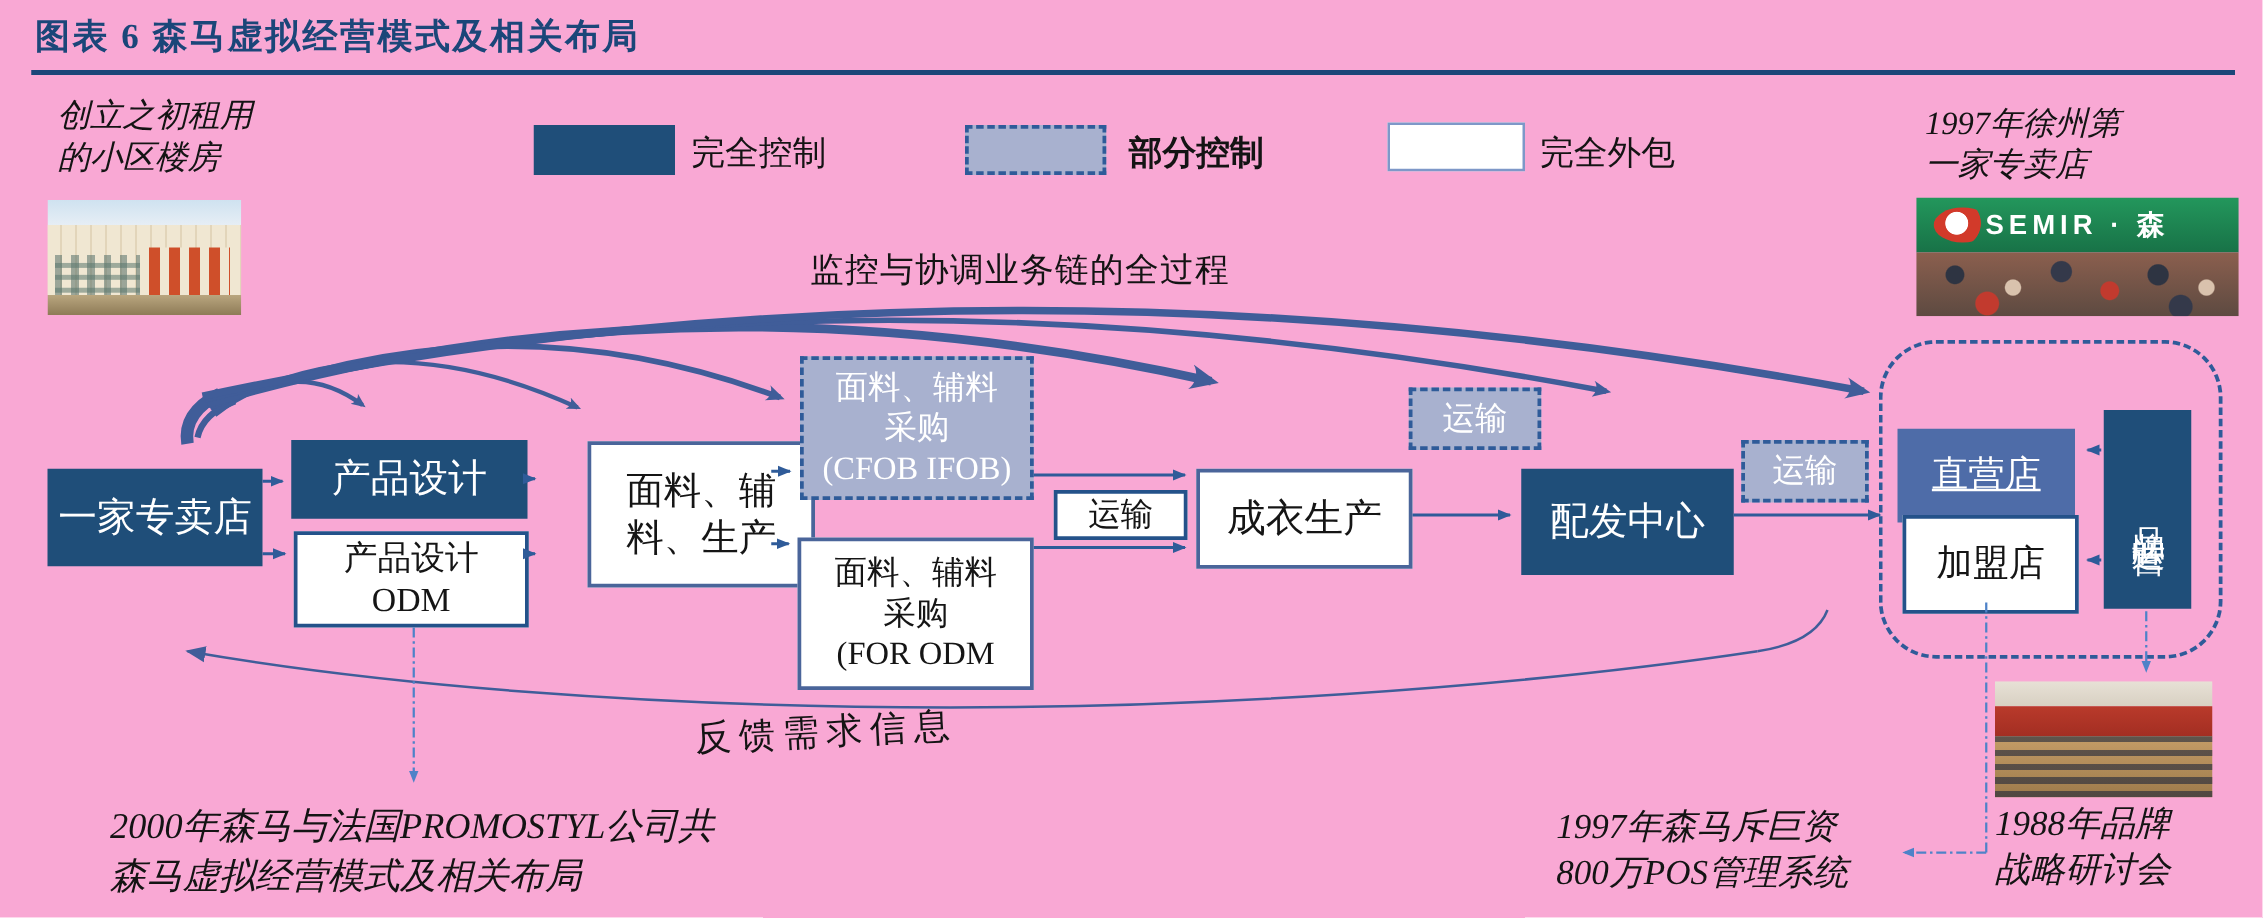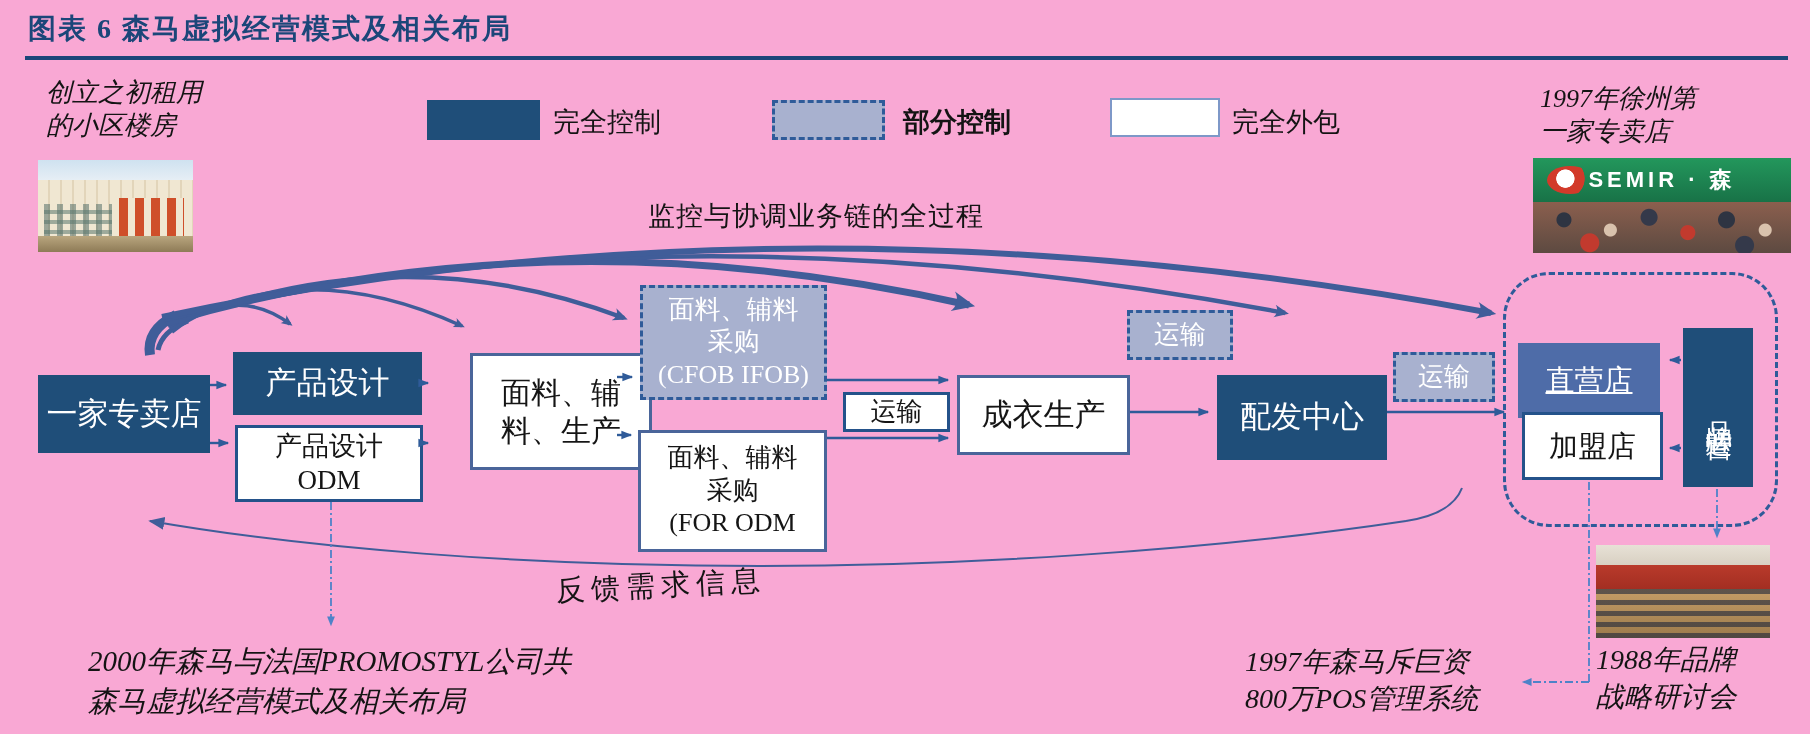--- a/index.html
+++ b/index.html
@@ -125,21 +125,21 @@
 (CFOB IFOB)</div>
   <div class="box box--wmid" style="left:638px;top:430px;width:189px;height:122px;font-size:26px;">面料、辅料
 采购
 (FOR ODM</div>
   <div class="box box--wdark" style="left:843px;top:392px;width:107px;height:40px;font-size:26px;">运输</div>
   <div class="box box--wmid" style="left:957px;top:375px;width:173px;height:80px;font-size:31px;">成衣生产</div>
   <div class="box box--pdash" style="left:1127px;top:310px;width:106px;height:50px;font-size:26px;">运输</div>
   <div class="box box--dark" style="left:1217px;top:375px;width:170px;height:85px;font-size:31px;">配发中心</div>
   <div class="box box--pdash" style="left:1393px;top:352px;width:102px;height:50px;font-size:26px;">运输</div>
   <div class="box box--mid" style="left:1518px;top:343px;width:142px;height:75px;font-size:29px;text-decoration:underline;">直营店</div>
-  <div class="box box--wdark" style="left:1522px;top:412px;width:141px;height:68px;font-size:29px;border-width:3.5px;">加盟店</div>
+  <div class="box box--wdark" style="left:1522px;top:412px;width:141px;height:79px;font-size:29px;border-width:3.5px;">加盟店</div>
   <div class="box box--dark vertical" style="left:1683px;top:328px;width:70px;height:159px;font-size:27px;">品牌运营</div>
 
   <svg class="overlay" width="1810" height="734" viewBox="0 0 1810 734">
     <defs>
       <marker id="mArc" viewBox="0 0 10 10" refX="7" refY="5" markerWidth="3.4" markerHeight="3.4" orient="auto">
         <path d="M0,0.8 L9.6,5 L0,9.2 C2.2,7 2.2,3 0,0.8 z" fill="#405D99"></path>
       </marker>
       <marker id="mSmall" viewBox="0 0 10 10" refX="8" refY="5" markerWidth="5" markerHeight="5" orient="auto">
         <path d="M0,1.4 L9,5 L0,8.6 z" fill="#2F5B99"></path>
       </marker>

